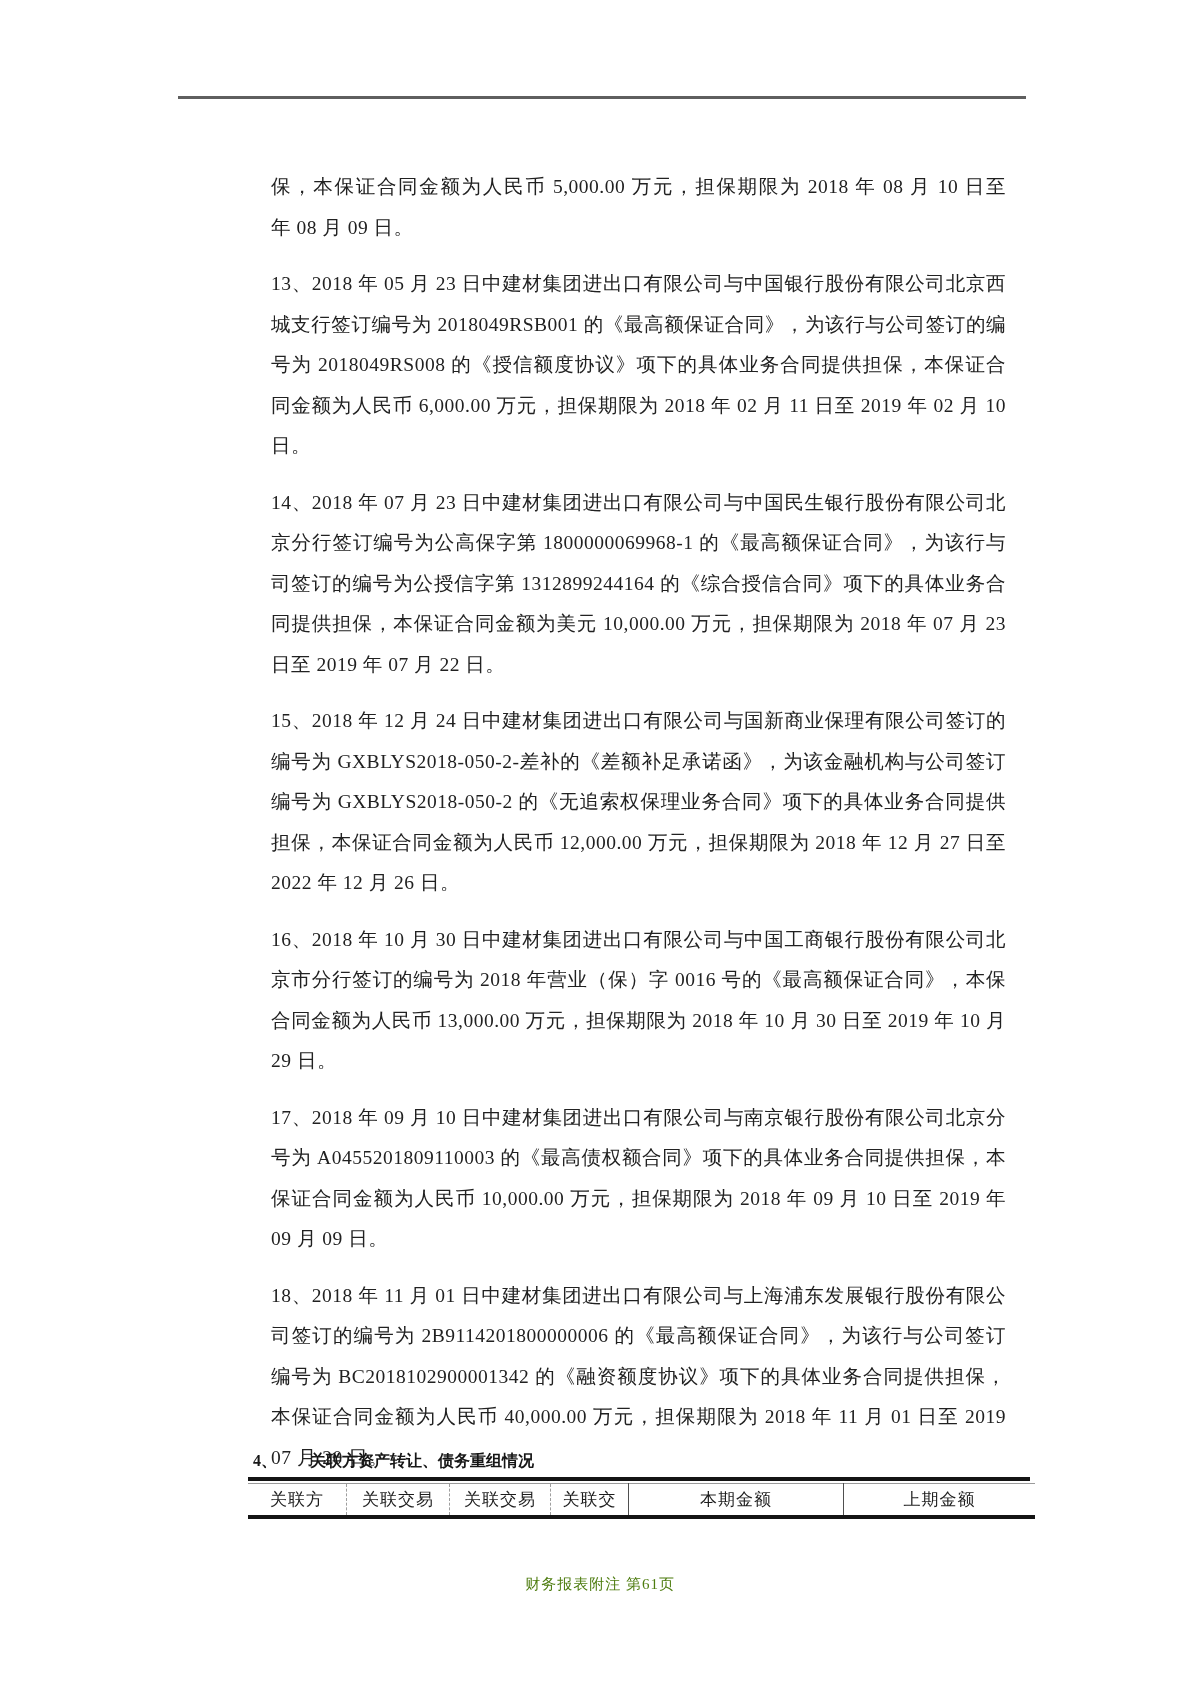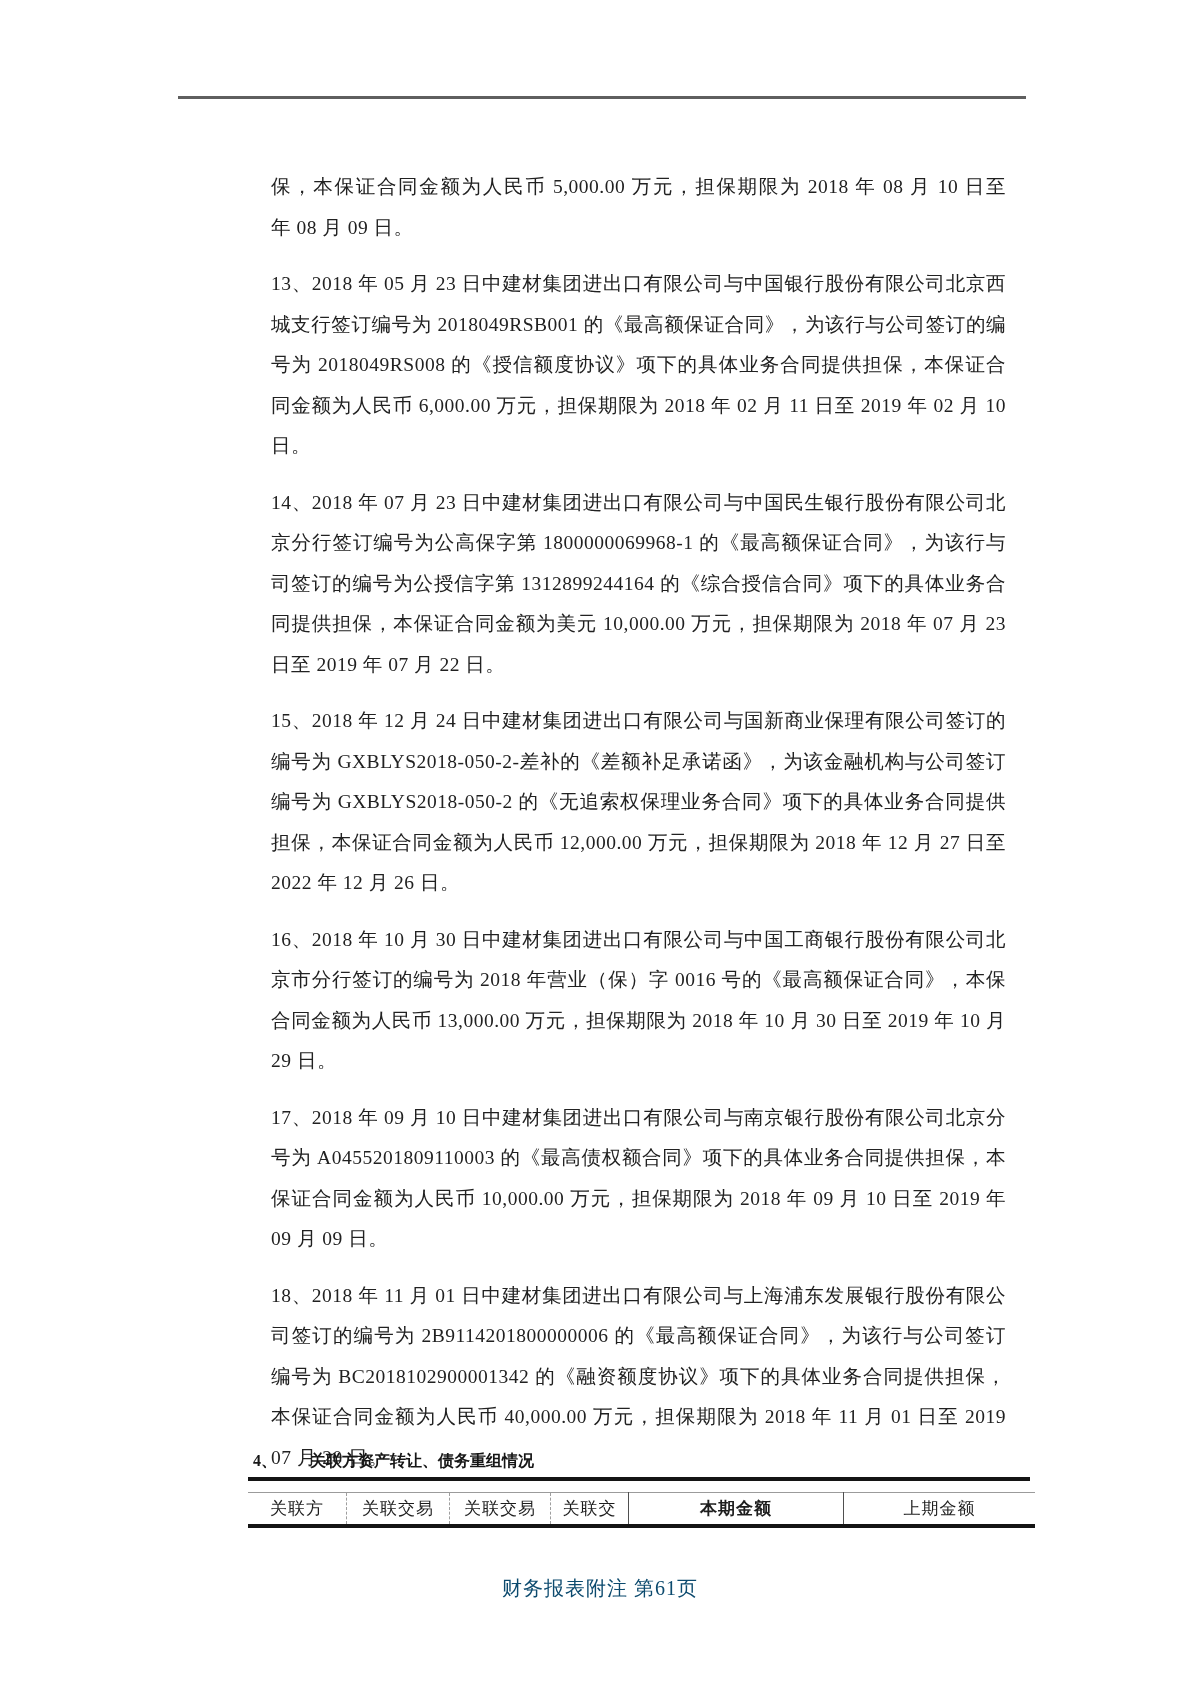--- a/index.html
+++ b/index.html
@@ -58,21 +58,21 @@
   .sec-num {
     display: inline-block;
     width: 57px;
   }
   .table-wrap {
     position: absolute;
     left: 248px;
     top: 1477px;
     width: 782px;
     border-top: 4px solid #141414;
-    padding-top: 11px;
+    padding-top: 2px;
   }
   table.rel-table {
     width: 782px;
     table-layout: fixed;
     border-collapse: collapse;
     border-top: 1px solid #9b9b9b;
     border-bottom: 4px solid #141414;
   }
   table.rel-table th {
     height: 31px;
@@ -82,30 +82,30 @@
     text-align: center;
     vertical-align: middle;
     padding: 0;
     border-right: 1px dashed #9e9e9e;
     letter-spacing: 1px;
   }
   table.rel-table th:nth-child(1) { width: 98px;  }
   table.rel-table th:nth-child(2) { width: 102px; }
   table.rel-table th:nth-child(3) { width: 100px; }
   table.rel-table th:nth-child(4) { width: 77px;  border-right: 1px solid #4f4f4f; }
-  table.rel-table th:nth-child(5) { width: 214px; border-right: 1px solid #4f4f4f; font-weight: bold; }
+  table.rel-table th:nth-child(5) { width: 214px; border-right: 1px solid #4f4f4f; }
   table.rel-table th:nth-child(6) { width: 191px; border-right: none; }
   .footer {
     position: absolute;
     left: 0;
     top: 1575px;
     width: 1200px;
     text-align: center;
-    font-size: 20px;
-    color: #0c4a6e;
+    font-size: 15px;
+    color: #4d7c0f;
     letter-spacing: 1px;
     font-family: Liberation Serif, serif;
   }
 </style>
 </head>
 <body>
 
 <div class="page">
 
   <div class="header-rule"></div>

